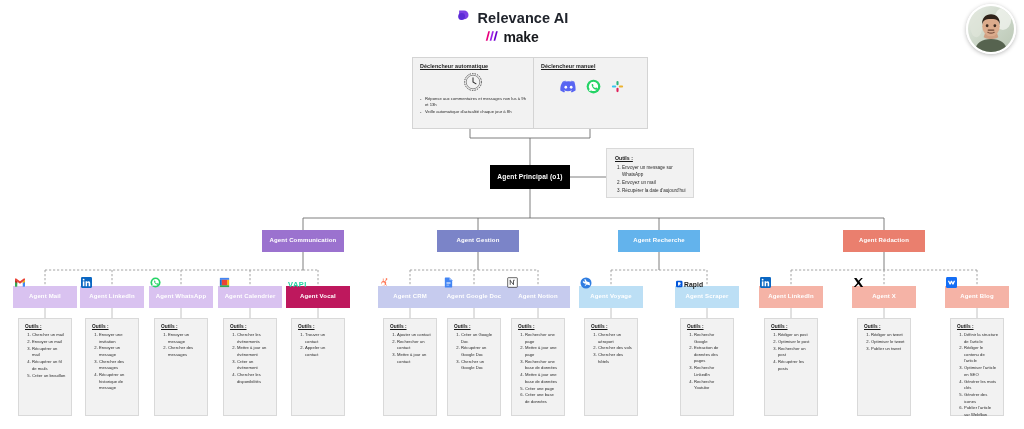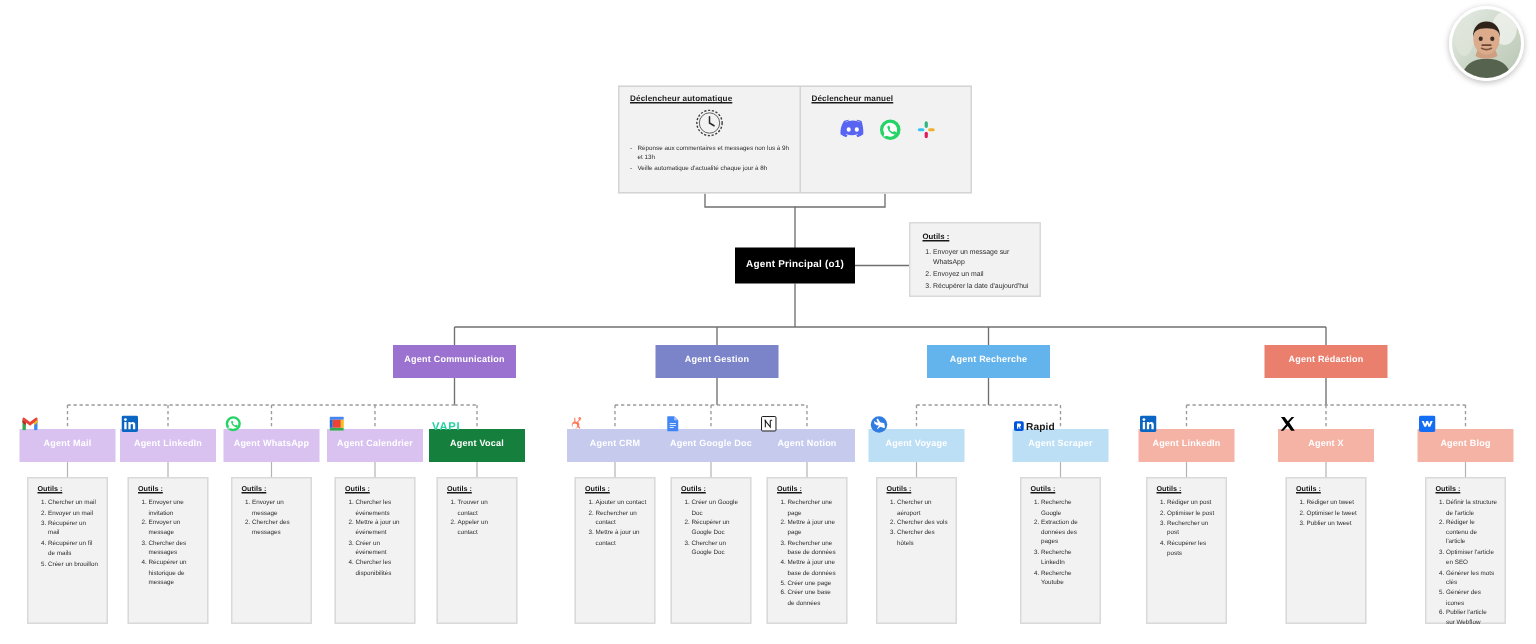--- a/index.html
+++ b/index.html
@@ -84,20 +84,41 @@
   }
   .outils.root-tools { padding: 6px 6px 6px 8px; }
   .outils.root-tools .outils-title { font-size: 5.2px; }
   .outils.root-tools li { font-size: 4.6px; line-height: 1.6; }
 </style>
 </head>
 <body>
 
 <div id="canvas">
 
+  <div class="brand">
+    <div class="brand-row">
+      <span>
+        <svg width="15" height="15" viewBox="0 0 24 24">
+          <path d="M5 4h8a7 7 0 0 1 0 14H5z" fill="#7b3fe4"></path>
+          <circle cx="9" cy="13.5" r="5.5" fill="#5b2bd6"></circle>
+        </svg>
+      </span>
+      <span class="brand-name">Relevance AI</span>
+    </div>
+    <div class="brand-row2">
+      <span>
+        <svg width="14" height="12" viewBox="0 0 18 14">
+          <path d="M1 13 L4.2 1 L6.4 1 L3.2 13 Z" fill="#e8007d"></path>
+          <path d="M6 13 L9.2 1 L11.4 1 L8.2 13 Z" fill="#9b1fe8"></path>
+          <path d="M11 13 L14.2 1 L16.4 1 L13.2 13 Z" fill="#6d00cc"></path>
+        </svg>
+      </span>
+      <span class="make-word">make</span>
+    </div>
+  </div>
 
   <div class="avatar">
     <svg width="100%" height="100%" viewBox="0 0 50 50">
       <defs>
         <linearGradient id="bgph" x1="0" y1="0" x2="1" y2="1">
           <stop offset="0%" stop-color="#e9eee8"></stop>
             <stop offset="45%" stop-color="#cfd9cb"></stop>
           <stop offset="100%" stop-color="#b9c6b4"></stop>
         </linearGradient>
       </defs>
@@ -326,21 +347,21 @@
   <div class="outils" style="left:223px; top:318px; width:54px; height:98px;">
     <div class="outils-title">Outils :</div>
     <ol>
       <li>Chercher les événements</li>
       <li>Mettre à jour un événement</li>
       <li>Créer un événement</li>
       <li>Chercher les disponibilités</li>
     </ol>
   </div>
 
-  <div class="node" style="left:286px; top:286px; width:64px; height:22px; background:#15803d;">
+  <div class="node" style="left:286px; top:286px; width:64px; height:22px; background:#be185d;">
     <span class="leaf-badge" style="width:30px; left:2px; top:-9px;">
       <svg width="30" height="10" viewBox="0 0 60 20">
         <text x="0" y="15" font-family="'Liberation Sans',sans-serif" font-size="15" font-weight="800" fill="#23d3a0" letter-spacing="1">VAPI</text>
       </svg>
     </span>
     <span>Agent Vocal</span>
   </div>
   <div class="outils" style="left:291px; top:318px; width:54px; height:98px;">
     <div class="outils-title">Outils :</div>
     <ol>

